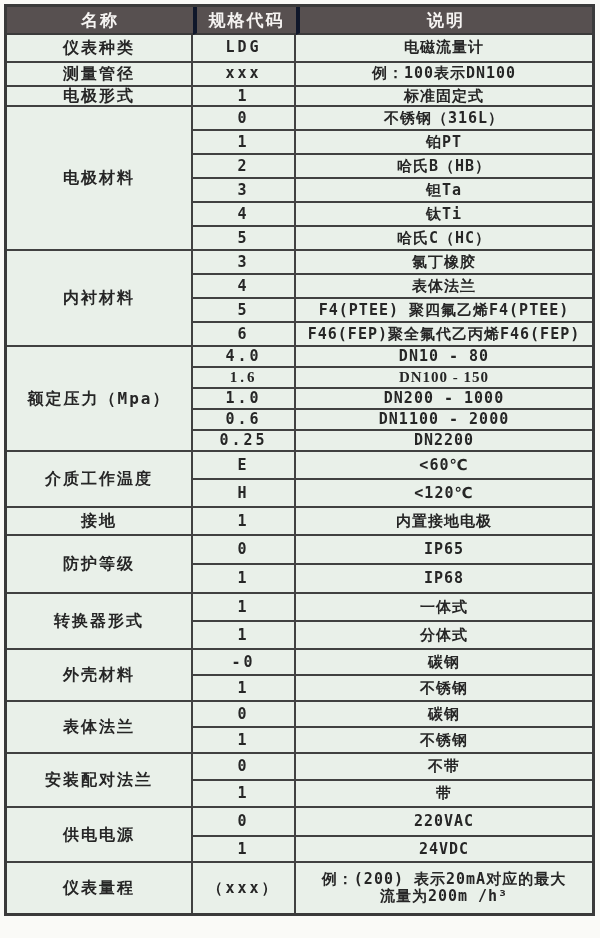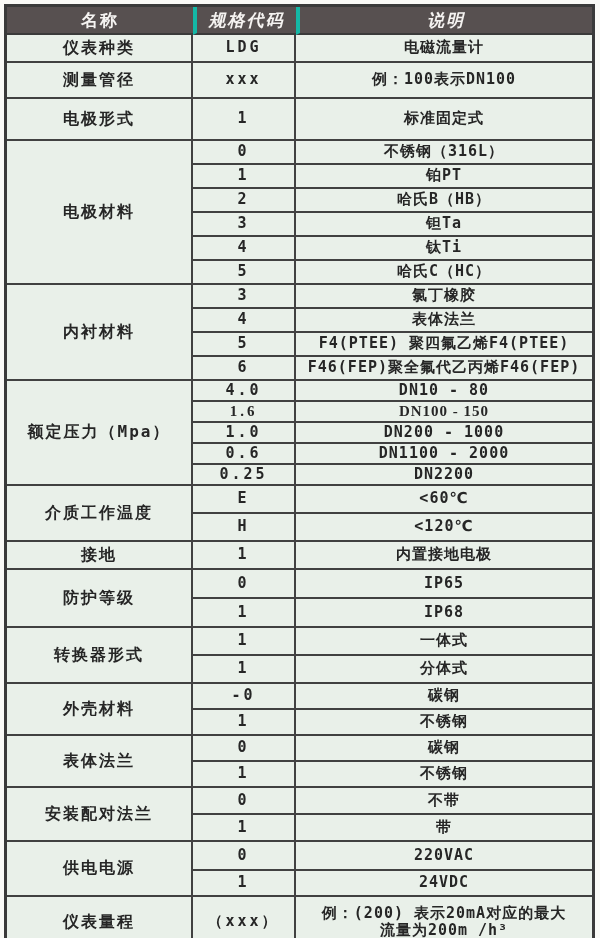--- a/index.html
+++ b/index.html
@@ -24,21 +24,21 @@
   th {
     background: #575050;
     color: #f5f3f1;
     font-size: 17px;
     font-weight: bold;
     letter-spacing: 2px;
     text-align: center;
     border-bottom: 2px solid #3a3a3a;
     height: 28px;
   }
-  th.sep { border-left: 4px solid #14b8a6; font-style: italic; }
+  th.sep { border-left: 4px solid #0f172a; }
   td {
     font-size: 15px;
     font-weight: bold;
     color: #262626;
     text-align: center;
     vertical-align: middle;
     letter-spacing: 1px;
     border-bottom: 2px solid #414141;
     line-height: 1.15;
   }
@@ -63,26 +63,26 @@
         <th class="sep">规格代码</th>
         <th class="sep">说明</th>
       </tr>
     </thead>
     <tbody>
         <tr style="height: 28px;">
           <td class="c-name" rowspan="1">仪表种类</td>
           <td class="c-code">LDG</td>
           <td class="c-desc">电磁流量计</td>
         </tr>
-        <tr style="height: 36px;">
+        <tr style="height: 24px;">
           <td class="c-name" rowspan="1">测量管径</td>
           <td class="c-code">xxx</td>
           <td class="c-desc">例：100表示DN100</td>
         </tr>
-        <tr style="height: 42px;">
+        <tr style="height: 20px;">
           <td class="c-name" rowspan="1">电极形式</td>
           <td class="c-code">1</td>
           <td class="c-desc">标准固定式</td>
         </tr>
         <tr style="height: 24px;">
           <td class="c-name" rowspan="6">电极材料</td>
           <td class="c-code">0</td>
           <td class="c-desc">不锈钢（316L）</td>
         </tr>
         <tr style="height: 24px;">

